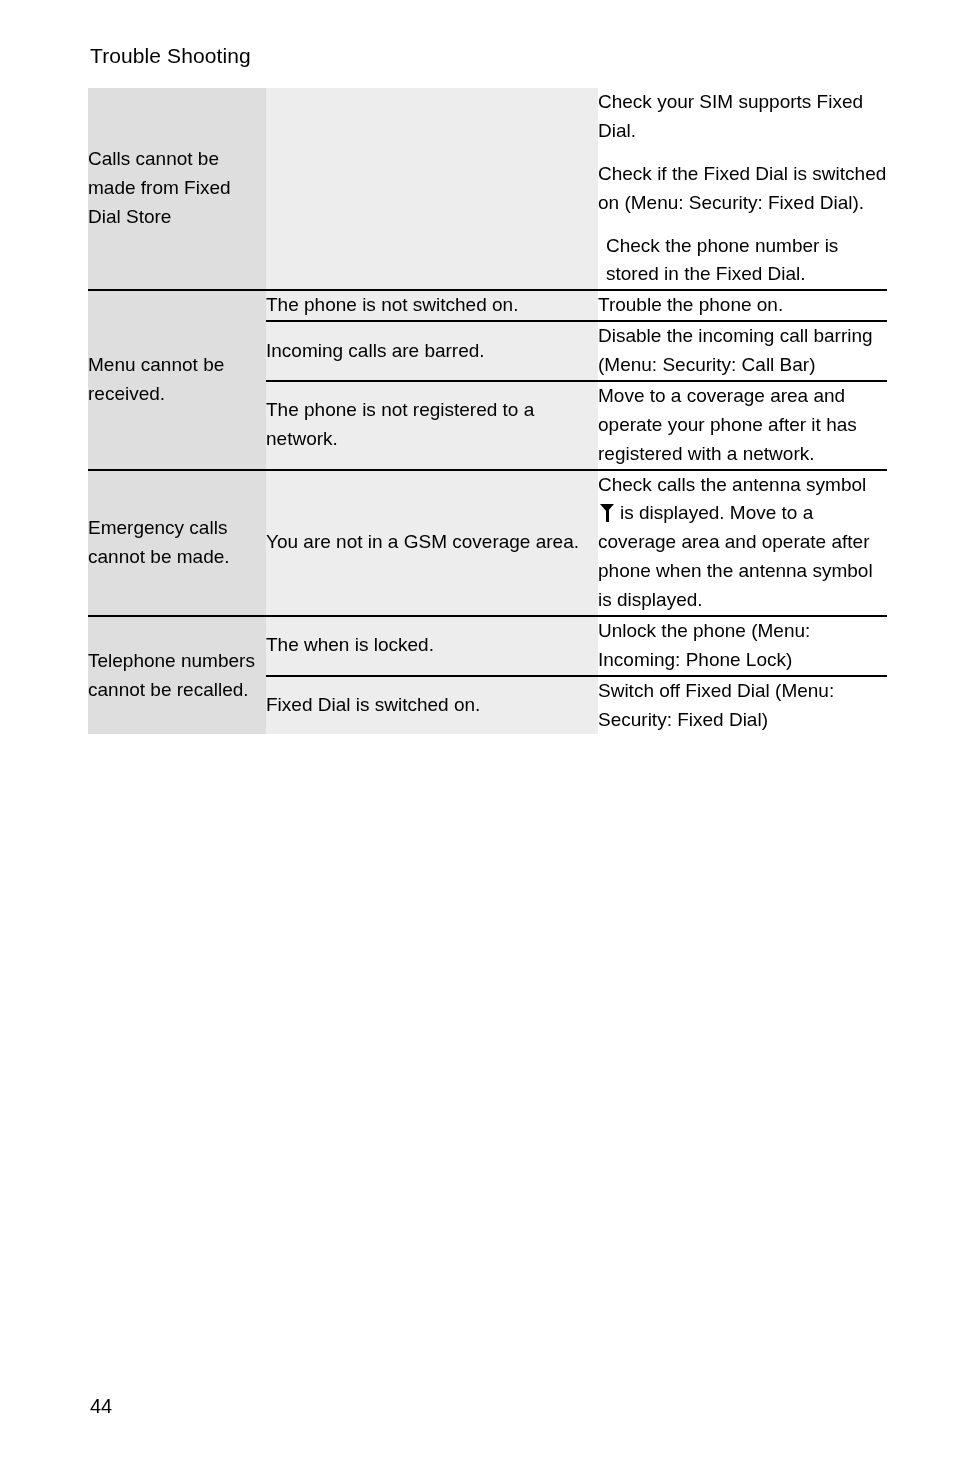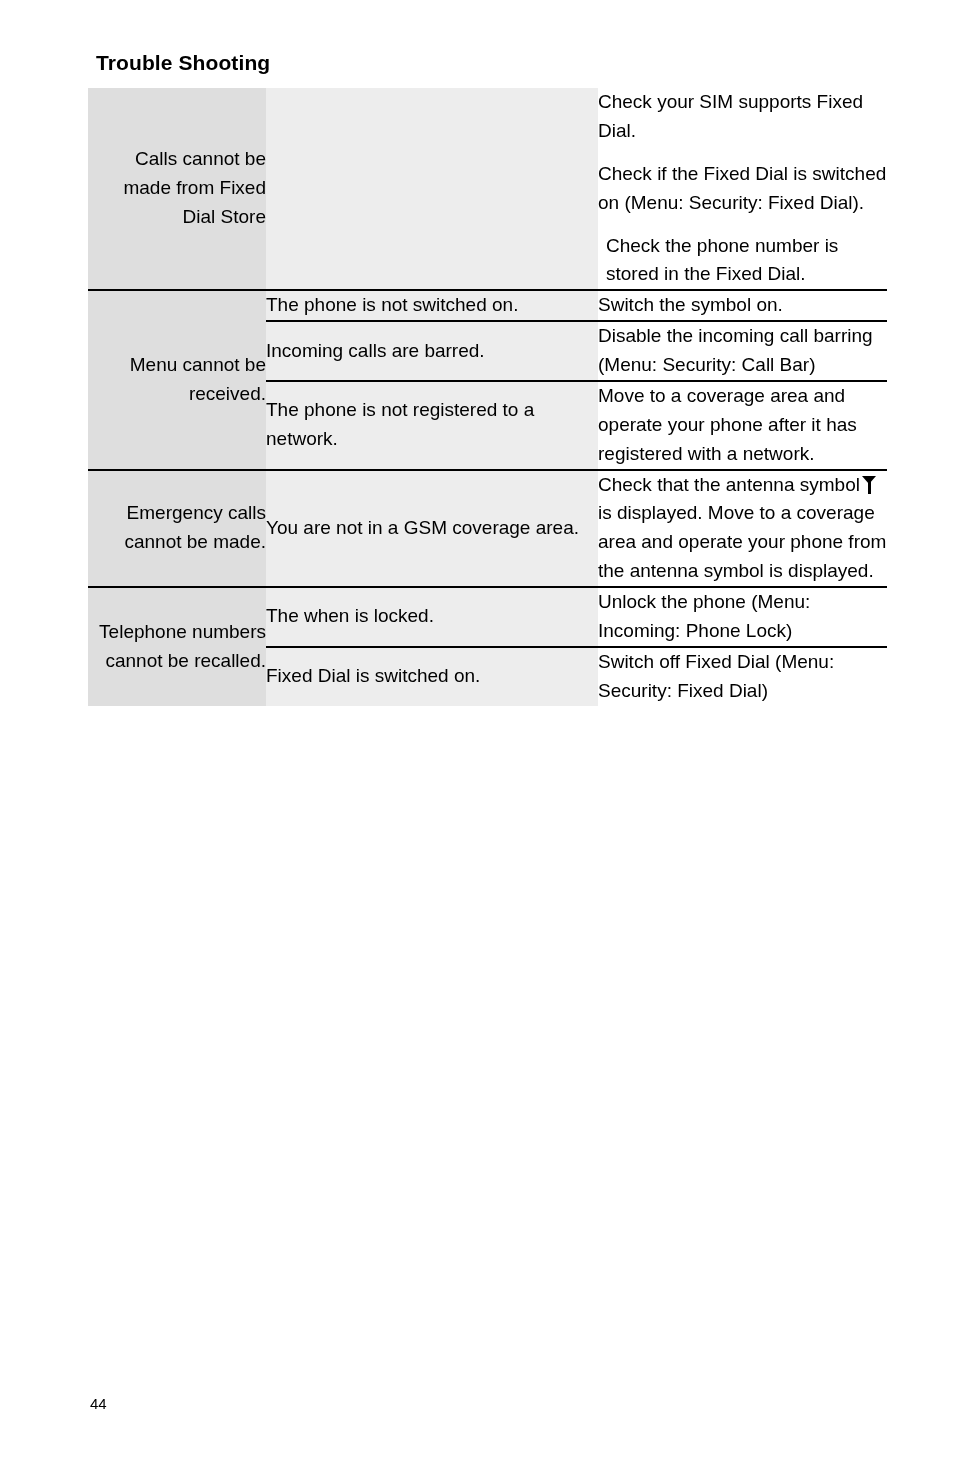--- a/index.html
+++ b/index.html
@@ -18,27 +18,26 @@
 
   .page {
     position: absolute;
     left: 0; top: 0;
     width: 954px;
     height: 1474px;
   }
 
   .page-title {
     position: absolute;
-    left: 96px;
+    left: 90px;
     top: 43px;
     font-size: 21px;
-    font-weight: bold;
+    font-weight: normal;
     letter-spacing: 0.1px;
     line-height: 1.2;
-    margin-top: 7px;
   }
 
   .ts-table {
     position: absolute;
     left: 88px;
     top: 88px;
     width: 762px;
     border-collapse: collapse;
     table-layout: fixed;
   }
@@ -50,21 +49,20 @@
     margin-top: 24px;
   }
 
   
   .col-problem {
     width: 178px;
     background: #dedede;
     padding: 10px 12px 10px 11px;
     font-size: 19px;
     line-height: 1.52;
-    text-align: right;
   }
   .col-cause {
     width: 332px;
     background: #ededed;
     padding: 13px 14px 13px 11px;
     font-size: 19px;
     line-height: 1.52;
   }
   .col-solution {
     width: 289px;
@@ -119,21 +117,21 @@
     top: 4px;
     width: 3px;
     height: 15px;
     background: #000000;
   }
 
   .page-number {
     position: absolute;
     left: 90px;
     top: 1396px;
-    font-size: 15px;
+    font-size: 20px;
     line-height: 1;
   }
 </style>
 </head>
 <body>
 
 <div class="page">
 
   <div class="page-title">Trouble Shooting</div>
 
@@ -146,36 +144,36 @@
         <td class="col-solution">
           <p class="sol-para">Check your SIM supports Fixed Dial.</p>
           <p class="sol-para">Check if the Fixed Dial is switched on (Menu: Security: Fixed Dial).</p>
           <p class="sol-para">Check the phone number is stored in the Fixed Dial.</p>
         </td>
       </tr>
 
       <tr class="section-start">
         <td class="col-problem" rowspan="3">Menu cannot be received.</td>
         <td class="col-cause">The phone is not switched on.</td>
-        <td class="col-solution">Switch the symbol on.</td>
+        <td class="col-solution">Trouble the phone on.</td>
       </tr>
       <tr class="sub-row">
         <td class="col-cause">Incoming calls are barred.</td>
         <td class="col-solution">Disable the incoming call barring (Menu: Security: Call Bar)</td>
       </tr>
       <tr class="sub-row">
         <td class="col-cause">The phone is not registered to a network.</td>
         <td class="col-solution">Move to a coverage area and operate your phone after it has registered with a network.</td>
       </tr>
 
       <tr class="section-start">
         <td class="col-problem" rowspan="1">Emergency calls cannot be made.</td>
         <td class="col-cause">You are not in a GSM coverage area.</td>
         <td class="col-solution">
-          <span>Check that the antenna symbol</span><span class="antenna-icon"></span><span>is displayed. Move to a coverage area and operate your phone from the antenna symbol is displayed.</span>
+          <span>Check calls the antenna symbol</span><span class="antenna-icon"></span><span>is displayed. Move to a coverage area and operate after phone when the antenna symbol is displayed.</span>
         </td>
       </tr>
 
       <tr class="section-start">
         <td class="col-problem" rowspan="2">Telephone numbers cannot be recalled.</td>
         <td class="col-cause">The when is locked.</td>
         <td class="col-solution">Unlock the phone (Menu: Incoming: Phone Lock)</td>
       </tr>
       <tr class="sub-row">
         <td class="col-cause">Fixed Dial is switched on.</td>

